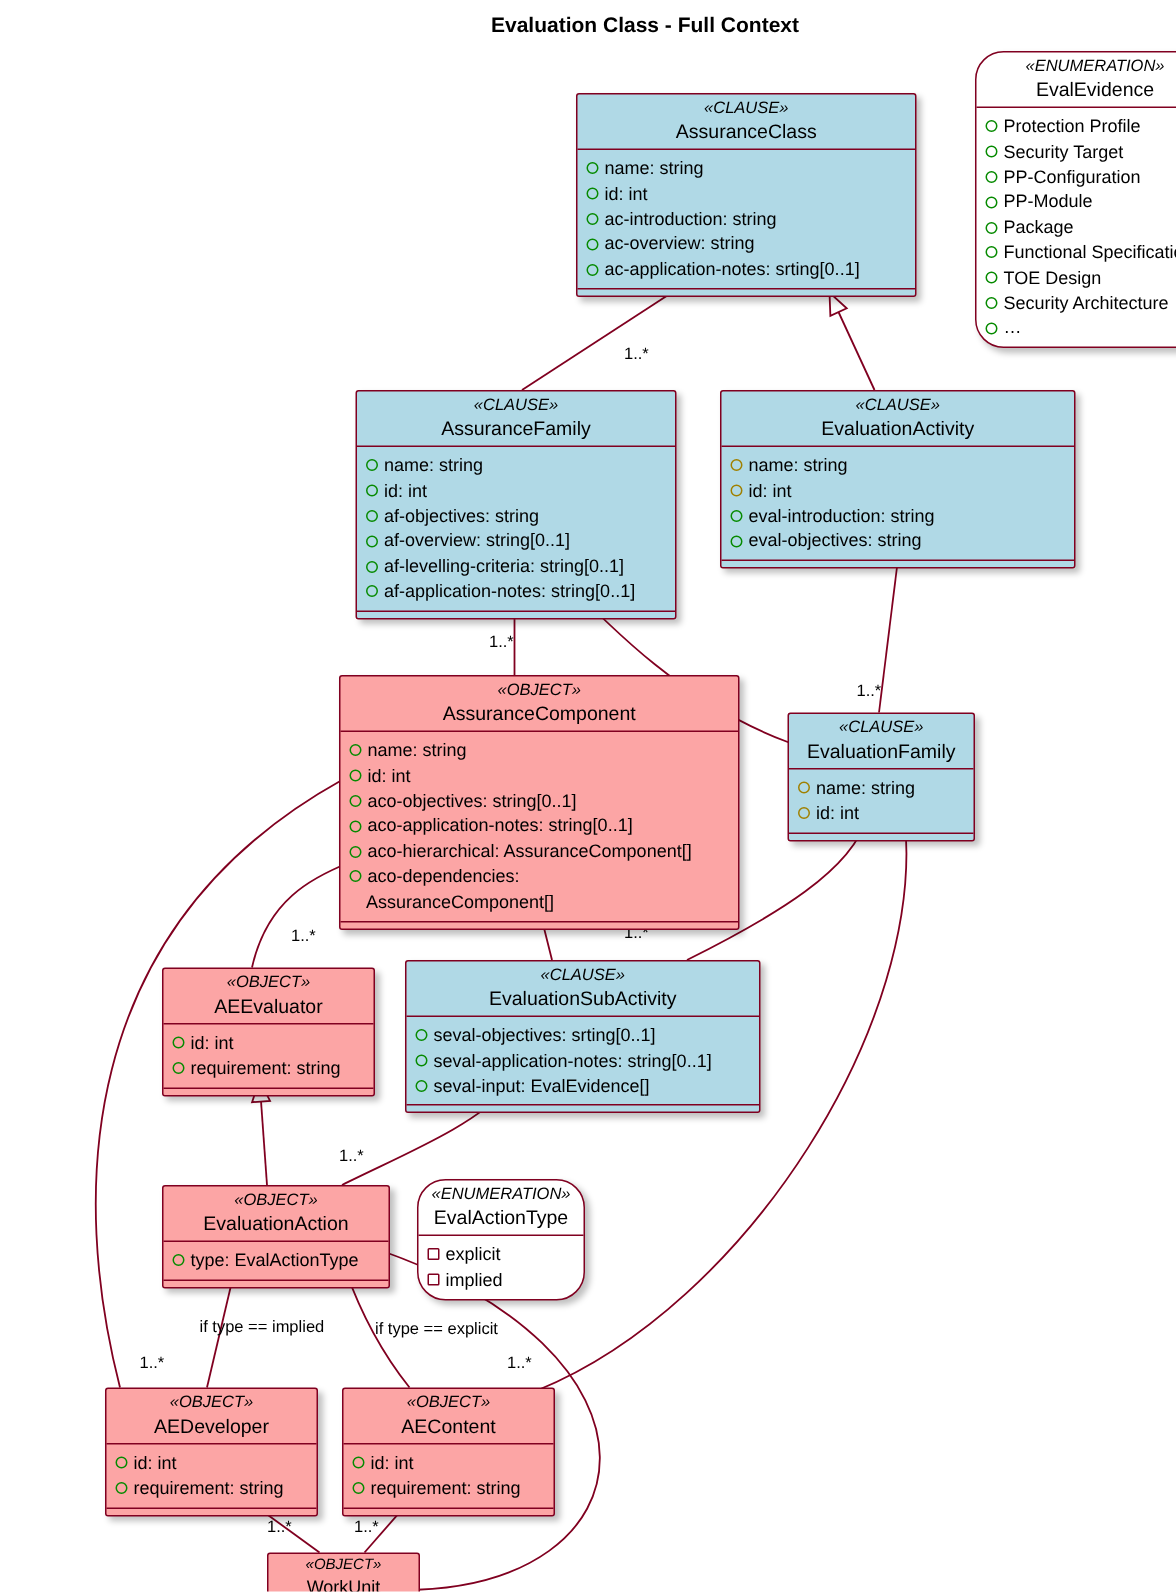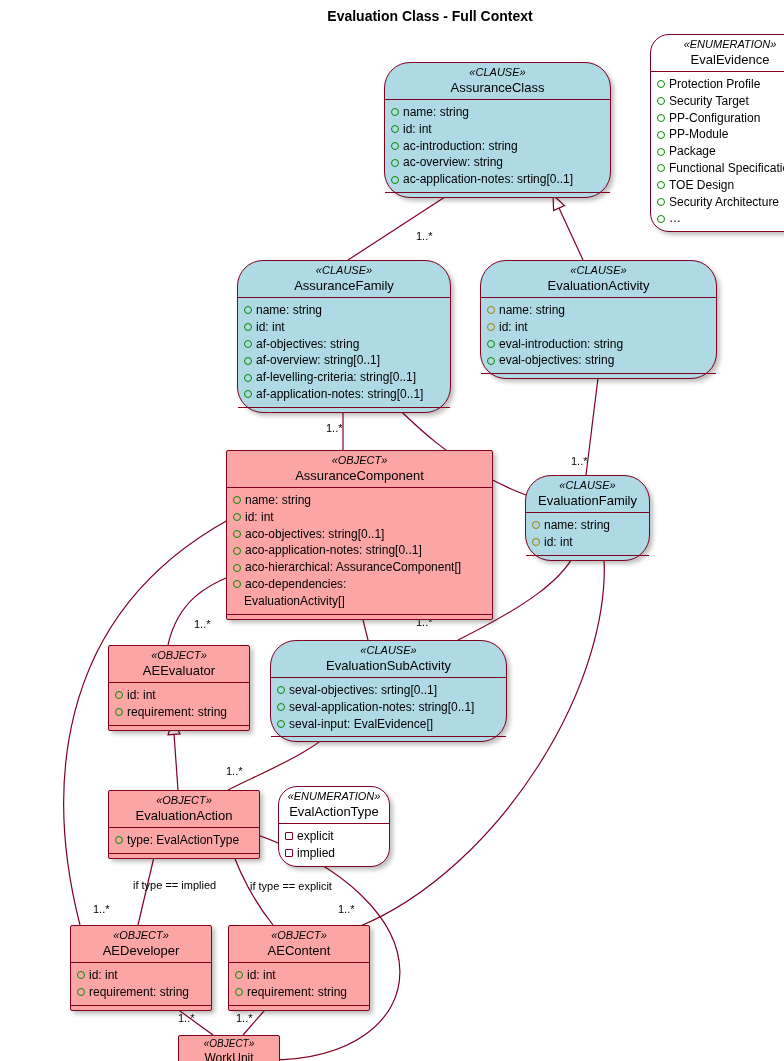--- a/index.html
+++ b/index.html
@@ -25,21 +25,21 @@
     font-weight: bold;
     font-size: 14px;
   }
   .box {
     position: absolute;
     border: 1.5px solid #800020;
     border-radius: 2px;
     box-shadow: 3px 3px 4px rgba(0,0,0,0.25);
     background: #fff;
   }
-  .box.blue { background: #b0d9e6; border-radius: 26px; }
+  .box.blue { background: #b0d9e6; }
   .box.green { background: #fca5a5; }
   .box.whitepure { background: #ffffff; border-radius: 19px; }
   .head {
     text-align: center;
     padding: 3px 6px;
     border-bottom: 1.5px solid #800020;
     line-height: 1.25;
   }
   .stereo {
     font-style: italic;
@@ -315,21 +315,21 @@
         </div>
       <div class="row">
           <span class="circ"></span>
           <span>aco-hierarchical: AssuranceComponent[]</span>
         </div>
       <div class="row">
           <span class="circ"></span>
           <span>aco-dependencies:</span>
         </div>
       <div class="row" style="padding-left:11px">
-          <span>EvaluationActivity[]</span>
+          <span>AssuranceComponent[]</span>
         </div>
     </div>
     <div class="foot"></div>
   </div>
 
   <div class="box blue" style="left:487px; top:475px; width:123px;">
     <div class="head">
       <span class="stereo">«CLAUSE»</span>
       <span class="cname">EvaluationFamily</span>
     </div>

